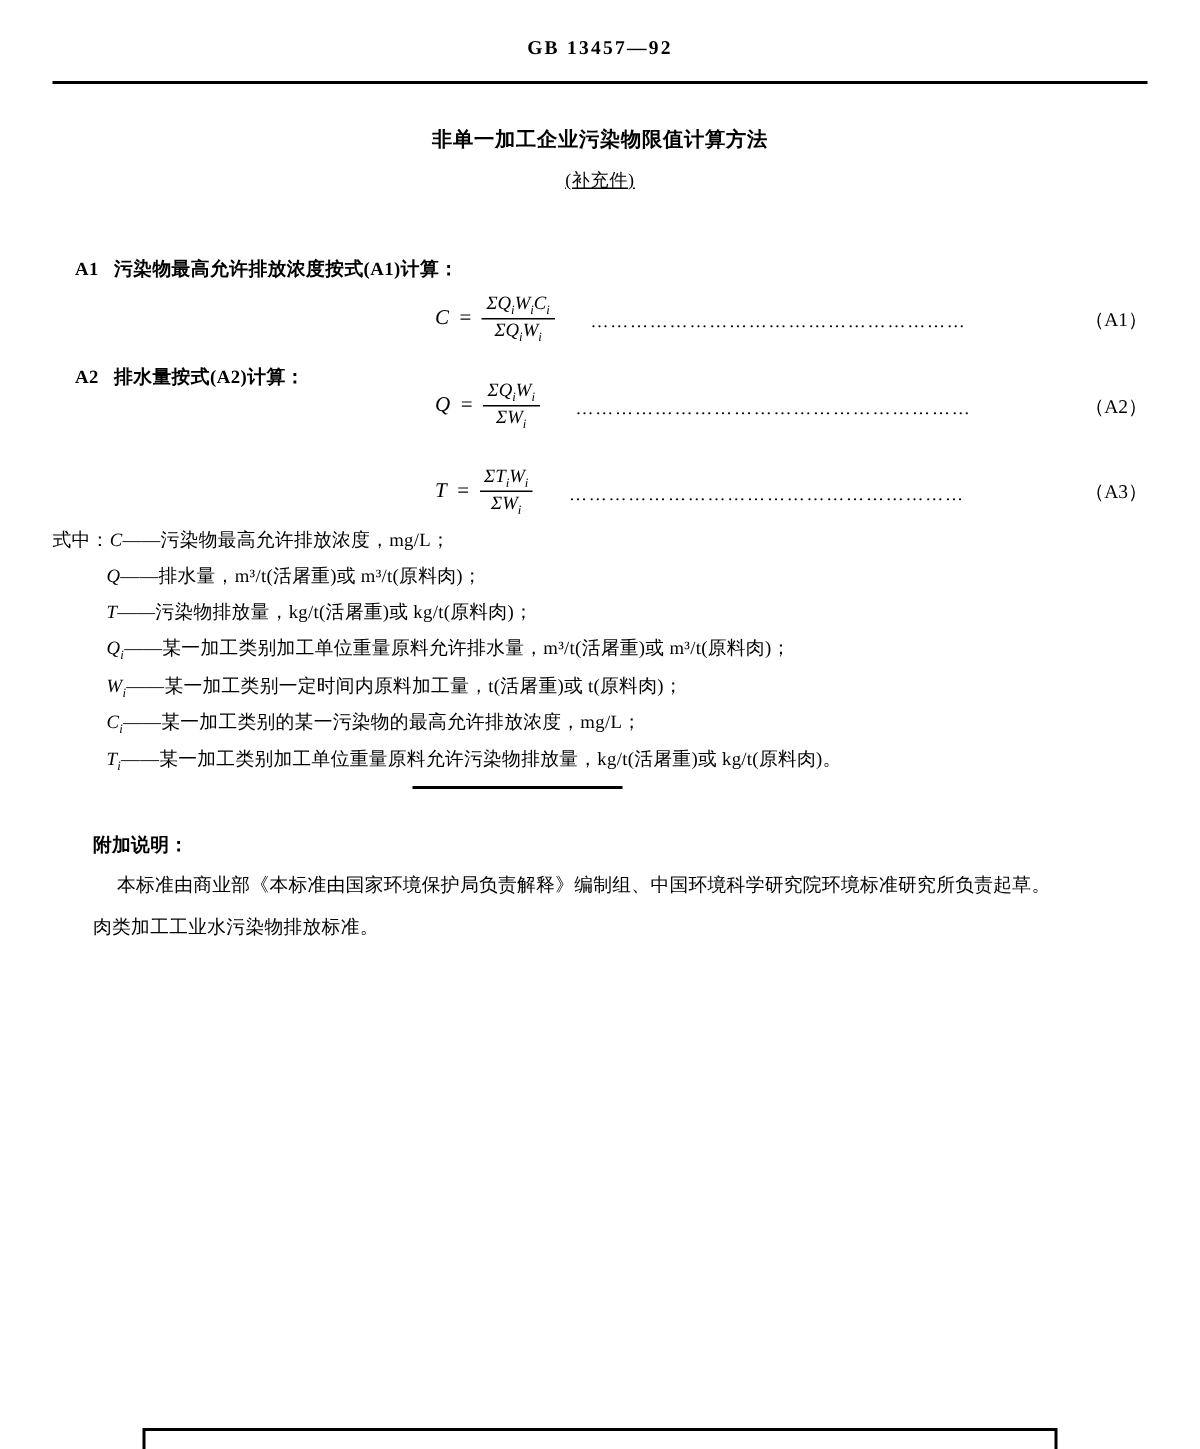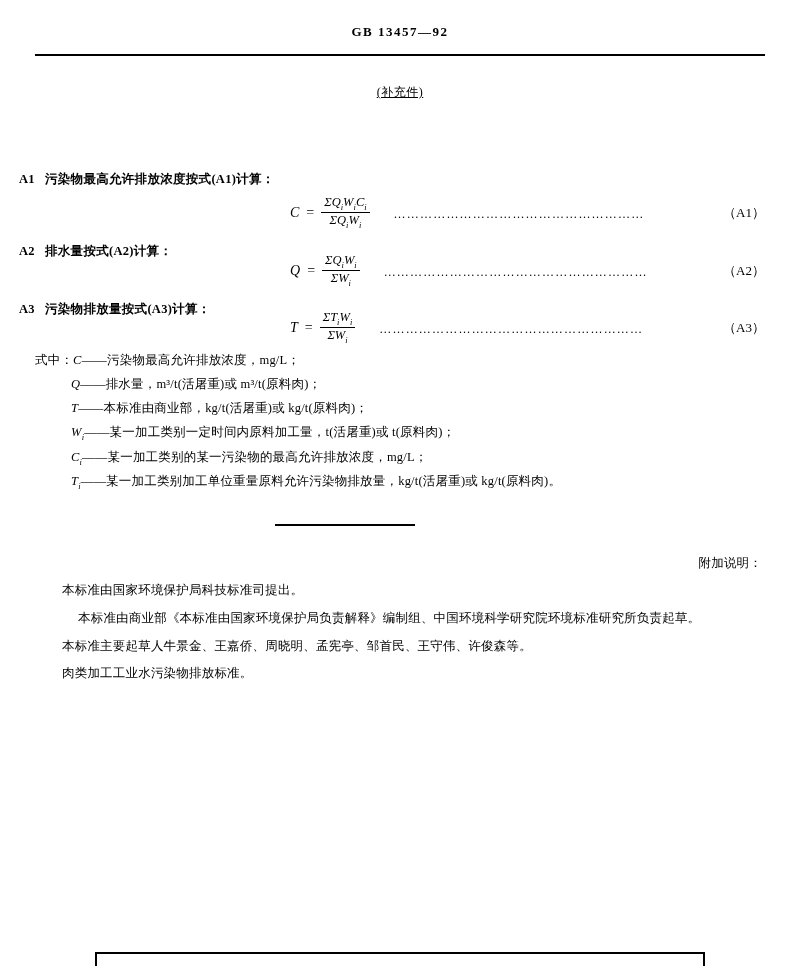--- a/index.html
+++ b/index.html
@@ -64,21 +64,21 @@
   }
   .title-note {
     font-size: 12px;
     letter-spacing: 0.5px;
     text-decoration: underline;
   }
 
   
   .clause {
     position: absolute;
-    left: 19px;
+    left: 50px;
     font-size: 12.5px;
     font-weight: bold;
     letter-spacing: 0.3px;
     white-space: nowrap;
   }
   .clause .num {
     display: inline-block;
     min-width: 26px;
     font-family: "Liberation Serif", "DejaVu Serif", serif;
   }
@@ -195,23 +195,22 @@
   
   .addendum {
     position: absolute;
     left: 62px;
     top: 555px;
     width: 700px;
     font-size: 12.5px;
     letter-spacing: 0.2px;
   }
   .addendum-title {
-    font-weight: normal;
+    font-weight: bold;
     margin-bottom: 9px;
-    text-align: right;
   }
   .addendum p {
     margin: 0 0 9px 0;
     line-height: 1.5;
   }
   .addendum p.hang {
     text-indent: 16px;
   }
 
   
@@ -227,20 +226,21 @@
 </style>
 </head>
 <body>
 
 <div class="page">
 
   <div class="page-header">GB 13457—92</div>
   <div class="header-rule"></div>
 
   <div class="title-block">
+    <div class="title-sub">非单一加工企业污染物限值计算方法</div>
     <div class="title-note">(补充件)</div>
   </div>
 
   <div class="clause" id="clause-a1">
     <span class="num">A1</span><span class="txt">污染物最高允许排放浓度按式(A1)计算：</span>
   </div>
 
   <div class="formula-row" id="formula-a1">
     <span class="formula-spacer"></span>
     <span class="eqn">
@@ -268,53 +268,49 @@
       <span class="frac">
         <span class="num-part"><span>ΣQ</span><span class="sub">i</span><span>W</span><span class="sub">i</span></span>
         <span class="bar"></span>
         <span class="den-part"><span>ΣW</span><span class="sub">i</span></span>
       </span>
     </span>
     <span class="leader">……………………………………………………</span>
     <span class="eq-number">（A2）</span>
   </div>
 
-  <div class="clause" id="clause-a3">
-    <span class="num">A3</span><span class="txt">污染物排放量按式(A3)计算：</span>
-  </div>
 
   <div class="formula-row" id="formula-a3">
     <span class="formula-spacer"></span>
     <span class="eqn">
       <span class="lhs">T</span>
       <span class="eq">=</span>
       <span class="frac">
         <span class="num-part"><span>ΣT</span><span class="sub">i</span><span>W</span><span class="sub">i</span></span>
         <span class="bar"></span>
         <span class="den-part"><span>ΣW</span><span class="sub">i</span></span>
       </span>
     </span>
     <span class="leader">……………………………………………………</span>
     <span class="eq-number">（A3）</span>
   </div>
 
   <div class="defs">
     <div class="def-line"><span class="def-lead">式中：</span><span class="sym">C</span><span>——污染物最高允许排放浓度，mg/L；</span></div>
     <div class="def-line indent"><span class="sym">Q</span><span>——排水量，m³/t(活屠重)或 m³/t(原料肉)；</span></div>
-    <div class="def-line indent"><span class="sym">T</span><span>——本标准由商业部，kg/t(活屠重)或 kg/t(原料肉)；</span></div>
+    <div class="def-line indent"><span class="sym">T</span><span>——污染物排放量，kg/t(活屠重)或 kg/t(原料肉)；</span></div>
+    <div class="def-line indent"><span class="sym">Q</span><span class="sym sub">i</span><span>——某一加工类别加工单位重量原料允许排水量，m³/t(活屠重)或 m³/t(原料肉)；</span></div>
     <div class="def-line indent"><span class="sym">W</span><span class="sym sub">i</span><span>——某一加工类别一定时间内原料加工量，t(活屠重)或 t(原料肉)；</span></div>
     <div class="def-line indent"><span class="sym">C</span><span class="sym sub">i</span><span>——某一加工类别的某一污染物的最高允许排放浓度，mg/L；</span></div>
     <div class="def-line indent"><span class="sym">T</span><span class="sym sub">i</span><span>——某一加工类别加工单位重量原料允许污染物排放量，kg/t(活屠重)或 kg/t(原料肉)。</span></div>
   </div>
 
   <div class="mid-rule"></div>
 
   <div class="addendum">
     <div class="addendum-title">附加说明：</div>
-    <p>本标准由国家环境保护局科技标准司提出。</p>
     <p class="hang">本标准由商业部《本标准由国家环境保护局负责解释》编制组、中国环境科学研究院环境标准研究所负责起草。</p>
-    <p>本标准主要起草人牛景金、王嘉侨、周晓明、孟宪亭、邹首民、王守伟、许俊森等。</p>
     <p>肉类加工工业水污染物排放标准。</p>
   </div>
 
   <div class="bottom-box"></div>
 
 </div>
 
 </body></html>

